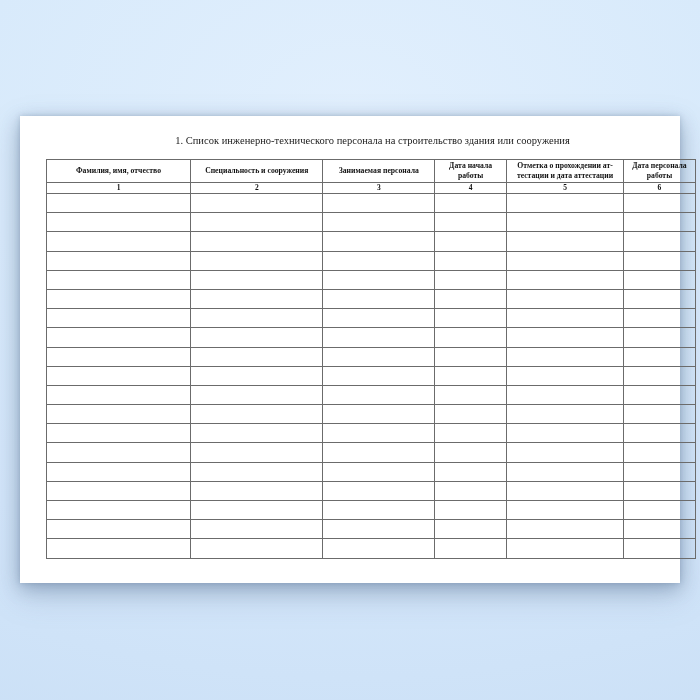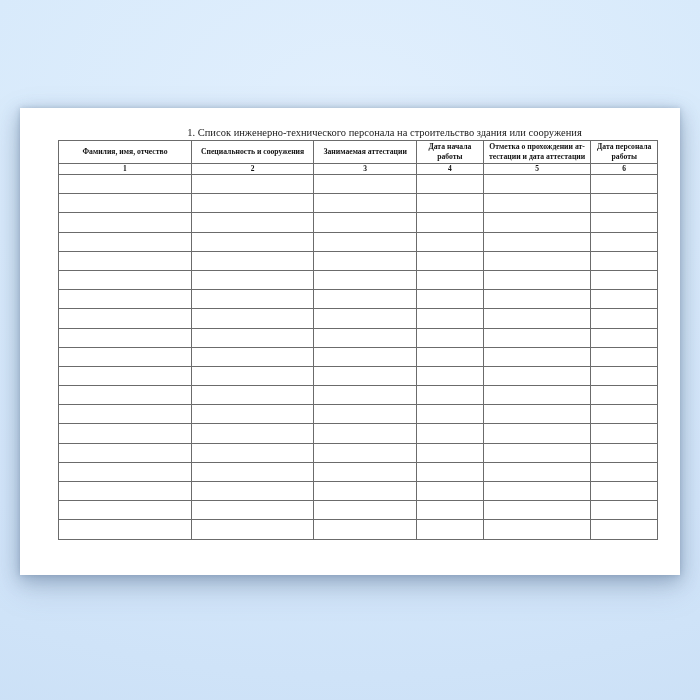--- a/index.html
+++ b/index.html
@@ -12,46 +12,45 @@
   body {
     background: radial-gradient(130% 95% at 50% 16%,
                 #e1effd 0%, #d8eafb 42%, #d3e6fa 70%, #cbe0f6 100%);
     font-family: "Liberation Serif", "DejaVu Serif", serif;
     color: #1a1a1a;
     position: relative;
   }
   .page {
     position: absolute;
     left: 20px;
-    top: 108px;
+    top: 116px;
     width: 660px;
     height: 467px;
     background: #ffffff;
     box-shadow: 0 5px 16px rgba(96, 120, 150, 0.45),
                 0 12px 30px rgba(96, 120, 150, 0.28),
                 0 0 5px rgba(96, 120, 150, 0.30);
     box-sizing: border-box;
     padding-top: 18px;
-    padding-left: 12px;
   }
   .doc-title {
     width: 605px;
     margin-left: 26px;
     padding-left: 48px;
     box-sizing: border-box;
     text-align: center;
     font-size: 10.5px;
     line-height: 14px;
     white-space: nowrap;
     color: #1a1a1a;
   }
   table.form-table {
     margin-left: 26px;
-    margin-top: 0;
-    width: 600px;
+    margin-top: 11px;
+    width: 650px;
     border-collapse: collapse;
     table-layout: fixed;
     border: 1.5px solid #4e4e4e;
   }
   table.form-table col.c1 { width: 22.2%; }
   table.form-table col.c2 { width: 20.4%; }
   table.form-table col.c3 { width: 17.2%; }
   table.form-table col.c4 { width: 11.1%; }
   table.form-table col.c5 { width: 18.0%; }
   table.form-table col.c6 { width: 11.1%; }
@@ -94,21 +93,21 @@
         <col class="c2">
         <col class="c3">
       <col class="c4">
         <col class="c5">
         <col class="c6">
     </colgroup>
     <thead>
       <tr class="header-row">
         <th>Фамилия, имя, отчество</th>
         <th>Специальность и сооружения</th>
-        <th>Занимаемая аттестации</th>
+        <th>Занимаемая персонала</th>
         <th>Дата начала
 работы</th>
         <th>Отметка о прохождении ат-
 тестации и дата аттестации</th>
         <th>Дата персонала
 работы</th>
       </tr>
       <tr class="number-row">
         <td>1</td>
         <td>2</td>

